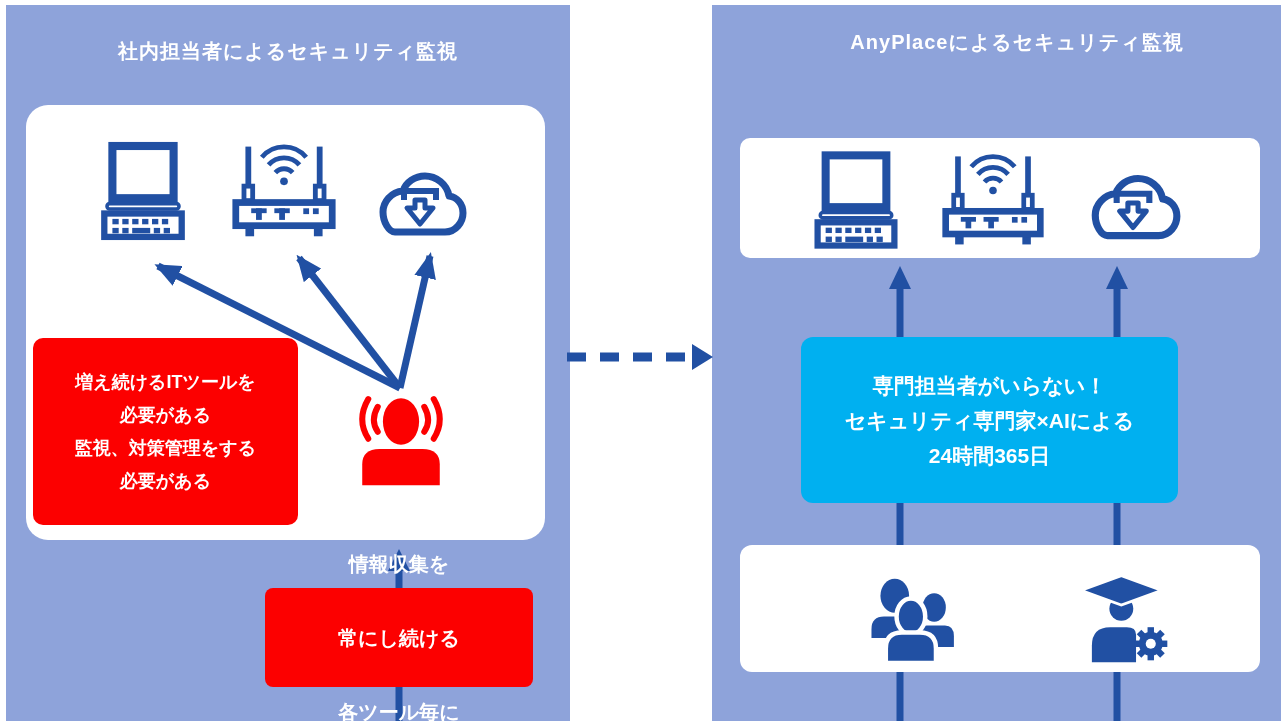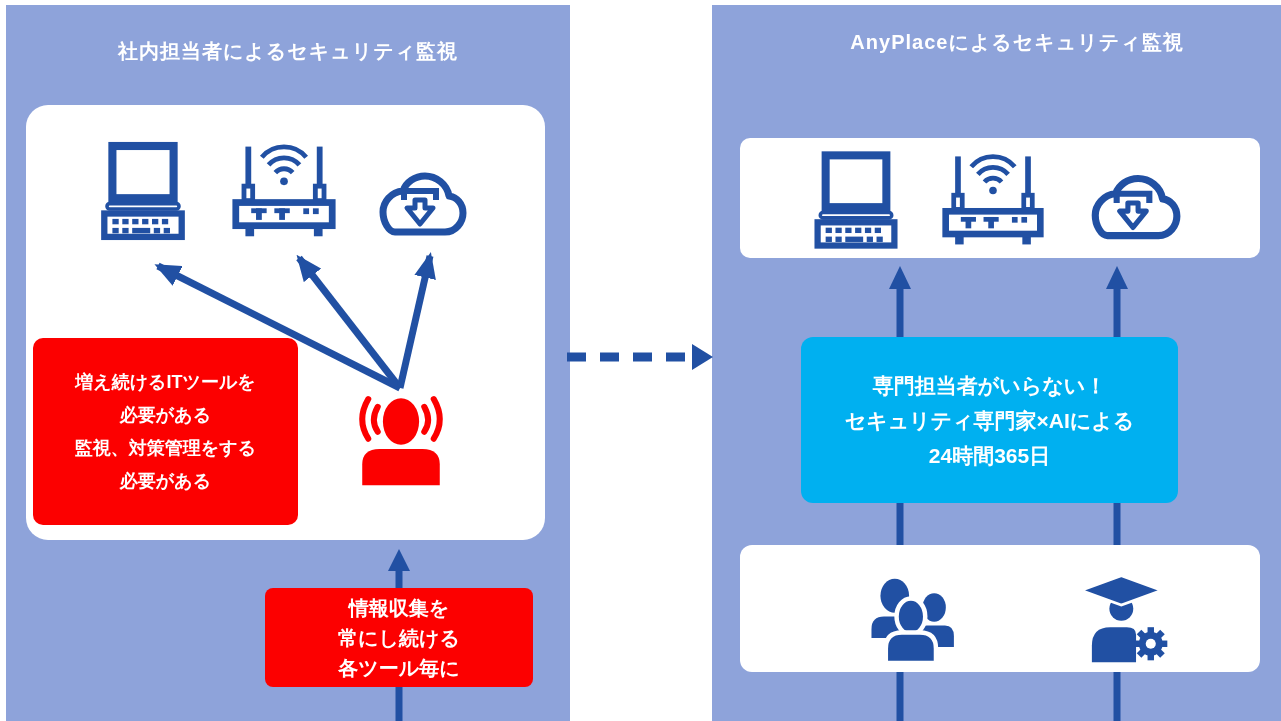--- a/index.html
+++ b/index.html
@@ -20,21 +20,21 @@
 
   .box{position:absolute;z-index:2;}
   .white-box{background:#ffffff;}
   .red-box{background:#FC0000;display:flex;flex-direction:column;justify-content:center;}
   .cyan-box{background:#00B0F0;display:flex;flex-direction:column;justify-content:center;}
   .box .line{color:#ffffff;font-weight:bold;text-align:center;white-space:nowrap;}
 
   .lbox-main{left:26px;top:105px;width:519px;height:435px;border-radius:22px;}
   .lbox-problem{left:33px;top:338px;width:265px;height:187px;border-radius:10px;z-index:4;}
   .lbox-problem .line{font-size:18px;line-height:33px;}
-  .lbox-bottom{left:265px;top:588px;width:268px;height:99px;border-radius:8px;}
+  .lbox-bottom{left:265px;top:588px;width:268px;height:99px;border-radius:8px;gap:44px;}
   .lbox-bottom .line{font-size:20px;line-height:30px;}
 
   .rbox-icons{left:740px;top:138px;width:520px;height:120px;border-radius:10px;}
   .rbox-solution{left:801px;top:337px;width:377px;height:166px;border-radius:12px;}
   .rbox-solution .line{font-size:21px;line-height:35px;}
   .rbox-team{left:740px;top:545px;width:520px;height:127px;border-radius:12px;}
 
   .icon{position:absolute;z-index:3;color:#2150A3;}
   .icon svg{display:block;width:100%;height:100%;}
   .person-icon{color:#FC0000;}

